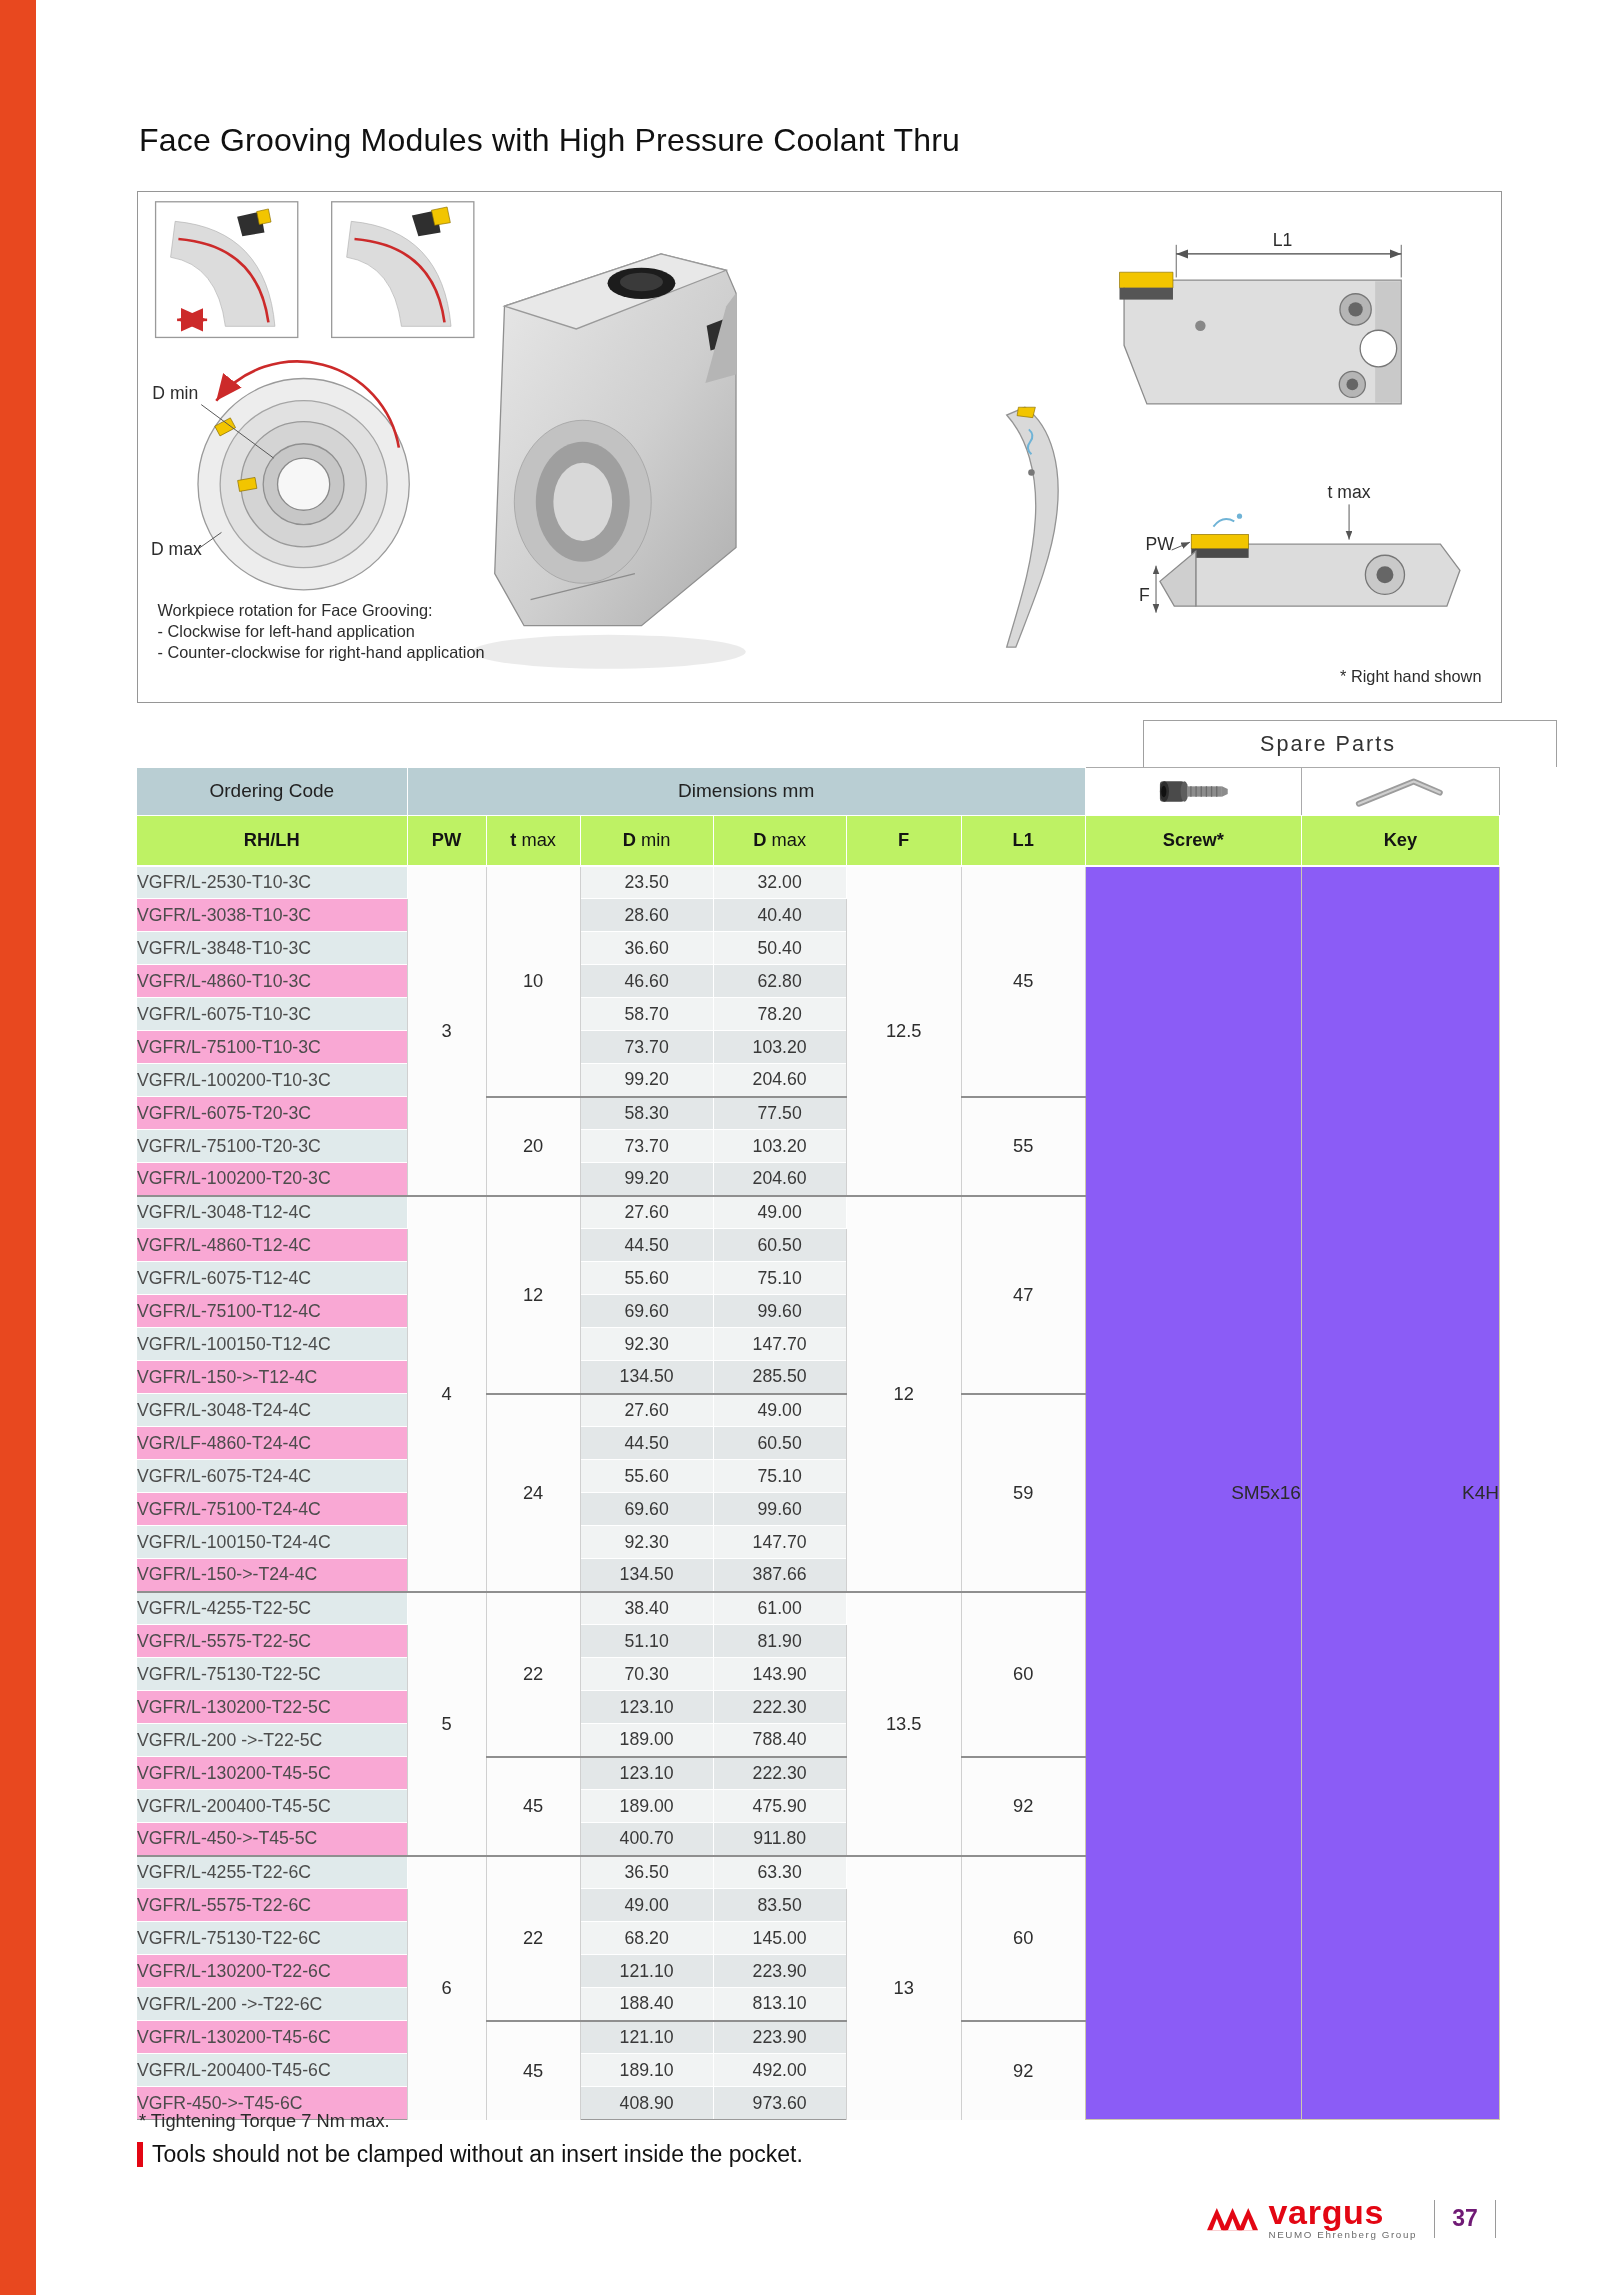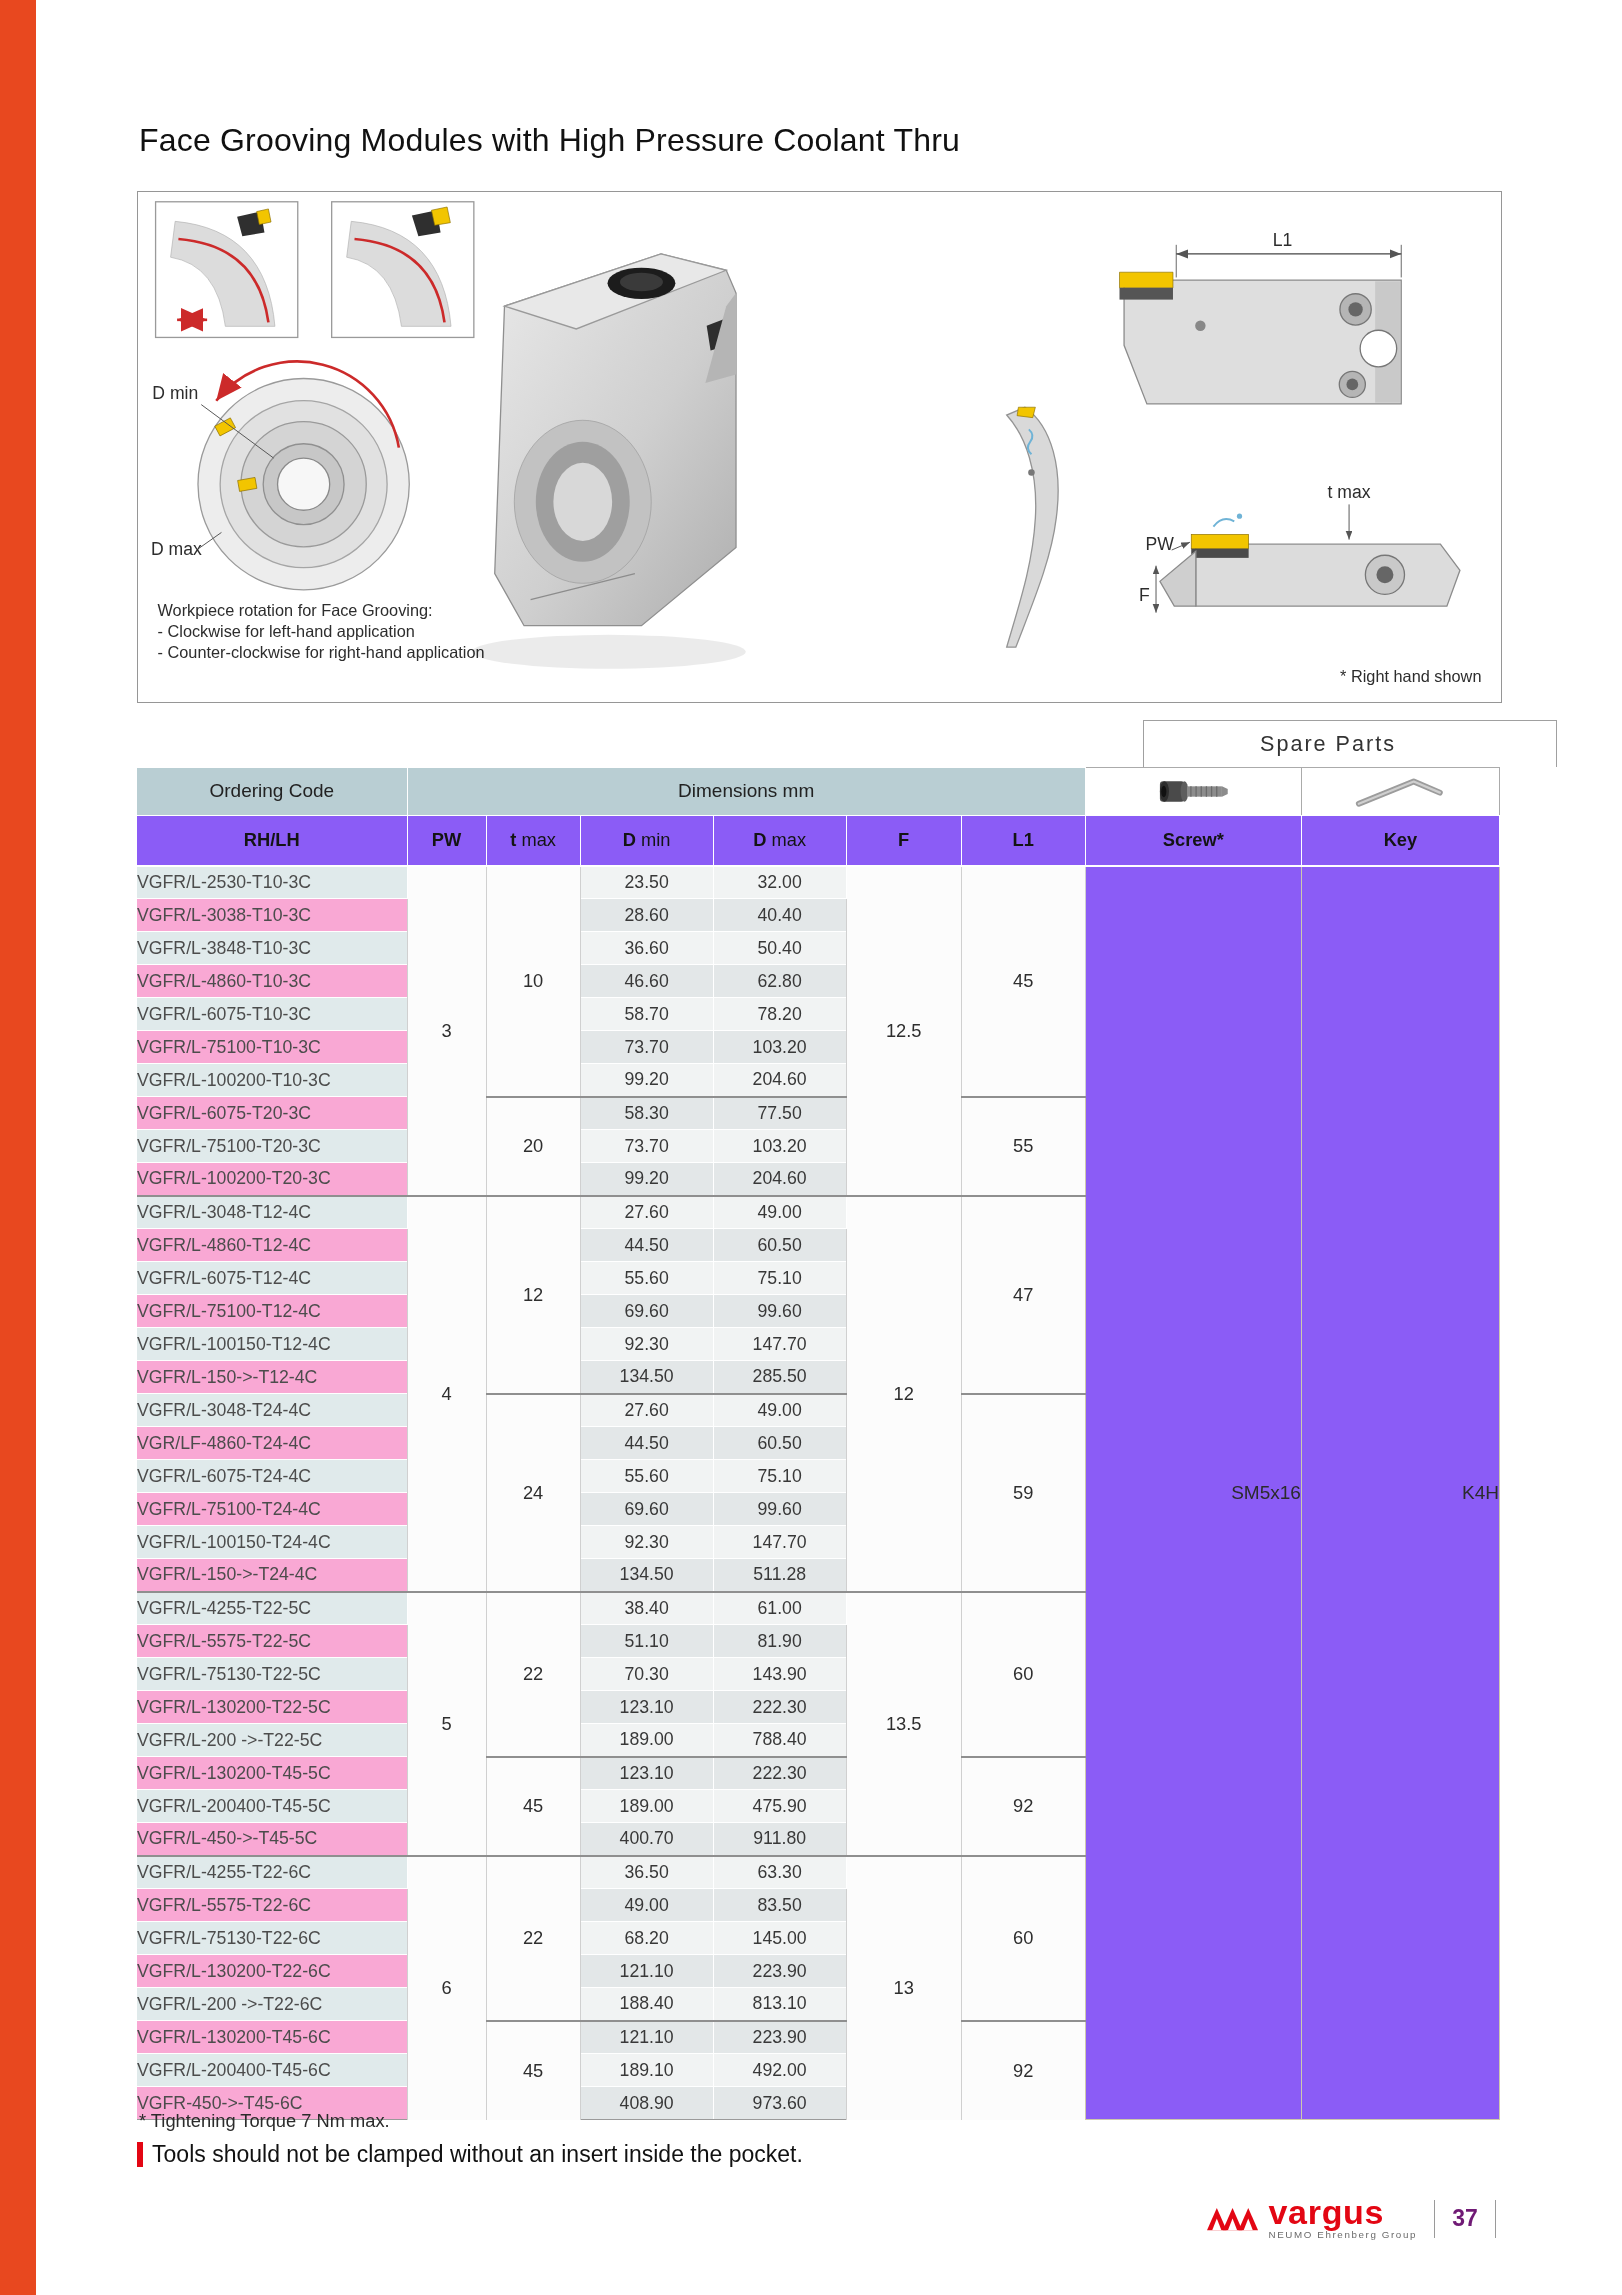--- a/index.html
+++ b/index.html
@@ -37,21 +37,21 @@
   table.spec th, table.spec td { padding:0; box-sizing:border-box; }
   thead th.band {
     background:#b9ced3; font-weight:400; color:#222; font-size:19px; height:48px;
     border-right:1.3px solid #fff; border-bottom:1.3px solid #fff; text-align:center;
   }
   thead th.iconcell {
     background:#fff; border:0.7px solid #ababab; border-bottom:1.3px solid #fff; height:48px; text-align:center;
   }
   thead th.iconcell svg { vertical-align:middle; }
   thead th.sub {
-    background:#8b5cf6; font-size:18.3px; font-weight:700; color:#141414; height:50px;
+    background:#bef264; font-size:18.3px; font-weight:700; color:#141414; height:50px;
     border-right:1.3px solid #fff; border-bottom:2px solid #fff; text-align:center;
   }
   .thn { font-weight:400; }
 
   tbody tr { height:33px; }
   td.c-code {
     text-align:left; padding-left:11.8px; font-size:17.7px; color:#4c4c4c;
     border-bottom:1.3px solid #fff; border-right:1.3px solid #fff;
     white-space:nowrap; overflow:hidden;
   }
@@ -370,21 +370,21 @@
           <td class="c-num nB">99.60</td>
         </tr>
         <tr>
           <td class="c-code altA">VGFR/L-100150-T24-4C</td>
           <td class="c-num nA">92.30</td>
           <td class="c-num nA">147.70</td>
         </tr>
         <tr>
           <td class="c-code altB">VGFR/L-150-&gt;-T24-4C</td>
           <td class="c-num nB">134.50</td>
-          <td class="c-num nB">511.28</td>
+          <td class="c-num nB">387.66</td>
         </tr>
         <tr>
           <td class="c-code altA sep">VGFR/L-4255-T22-5C</td>
           <td class="m sep" rowspan="8">5</td>
           <td class="m sep" rowspan="5">22</td>
           <td class="c-num nA sep">38.40</td>
           <td class="c-num nA sep">61.00</td>
           <td class="m sep" rowspan="8">13.5</td>
           <td class="m sep" rowspan="5">60</td>
         </tr>

